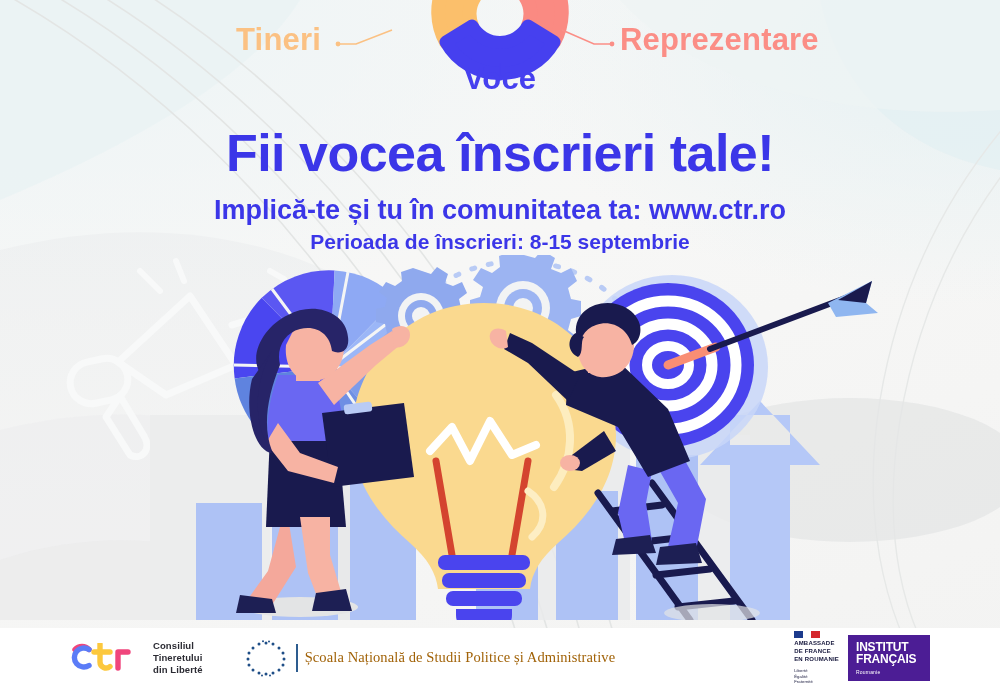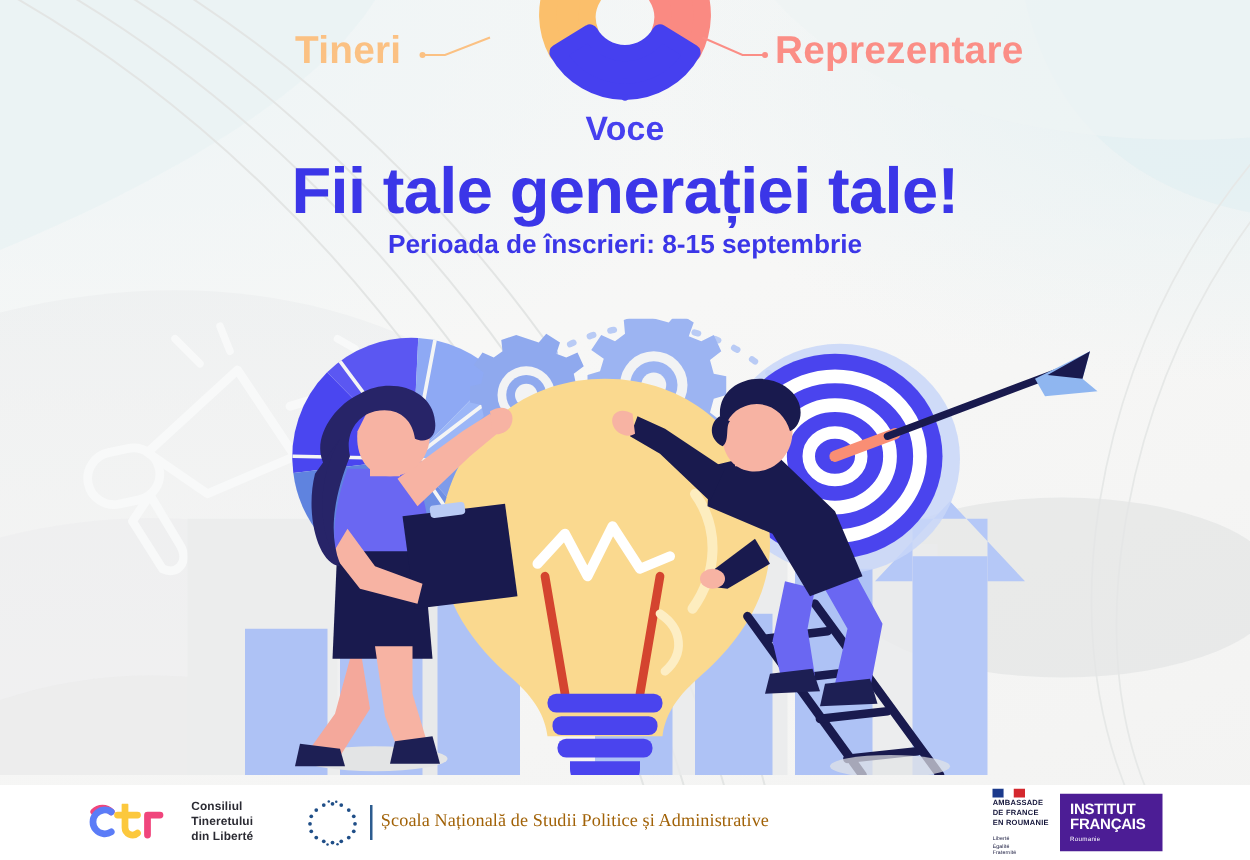--- a/index.html
+++ b/index.html
@@ -18,21 +18,21 @@
 
   
   .bg-svg{position:absolute;inset:0;width:1000px;height:688px;pointer-events:none;}
 
   
   .concept{position:absolute;left:0;top:0;width:1000px;height:125px;}
   .donut-wrap{position:absolute;left:50%;top:-64px;transform:translateX(-50%);width:180px;height:150px;}
   .lbl{position:absolute;font-weight:bold;letter-spacing:.2px;white-space:nowrap;}
   .lbl-tineri{left:236px;top:22px;font-size:31px;color:#fbc183;}
   .lbl-repre{left:620px;top:22px;font-size:31px;color:#fb8e86;}
-  .lbl-voce{left:50%;top:88px;transform:translateX(-50%);font-size:27px;color:#4640ef;}
+  .lbl-voce{left:50%;top:61px;transform:translateX(-50%);font-size:31px;color:#4640ef;}
 
   
   .headline{
     position:absolute;left:0;top:126px;width:1000px;text-align:center;
     color:#3b36e8;
   }
   .h1{font-size:52px;font-weight:bold;letter-spacing:-.5px;line-height:1.06;margin:0;}
   .h2{font-size:27px;font-weight:bold;margin:14px 0 0 0;line-height:1.18;}
   .h3{font-size:21px;font-weight:bold;margin:3px 0 0 0;line-height:1.18;}
   .h3 .strong{font-weight:bold;}
@@ -123,21 +123,22 @@
       <path d="M500,63 L500,78" stroke="#4640ef" stroke-width="1.8" fill="none"></path>
       <circle cx="500" cy="78" r="2.6" fill="#4640ef"></circle>
     </svg>
 
     <div class="lbl lbl-repre">Reprezentare</div>
     <div class="lbl lbl-tineri">Tineri</div>
     <div class="lbl lbl-voce">Voce</div>
   </div>
 
   <div class="headline">
-    <div class="h1">Fii tale generației tale!</div>
+    <div class="h1">Fii vocea înscrieri tale!</div>
+    <div class="h2">Implică-te și tu în comunitatea ta: www.ctr.ro</div>
     <div class="h3"><span>Perioada de înscrieri: </span><span class="strong">8-15 septembrie</span></div>
   </div>
 
   <div class="illo">
     <svg viewBox="0 0 1000 365" width="1000" height="365">
 
       <g fill="none" stroke="#f8f9f9" stroke-width="7" stroke-linejoin="round" stroke-linecap="round">
         <path d="M118,107 L190,41 L236,110 L166,140 Z"></path>
         <rect x="70" y="105" width="58" height="42" rx="21" transform="rotate(-12 99 126)"></rect>
         <path d="M104,145 L128,185 C136,198 126,210 114,204 L90,166 Z" transform="translate(16,-4)"></path>

